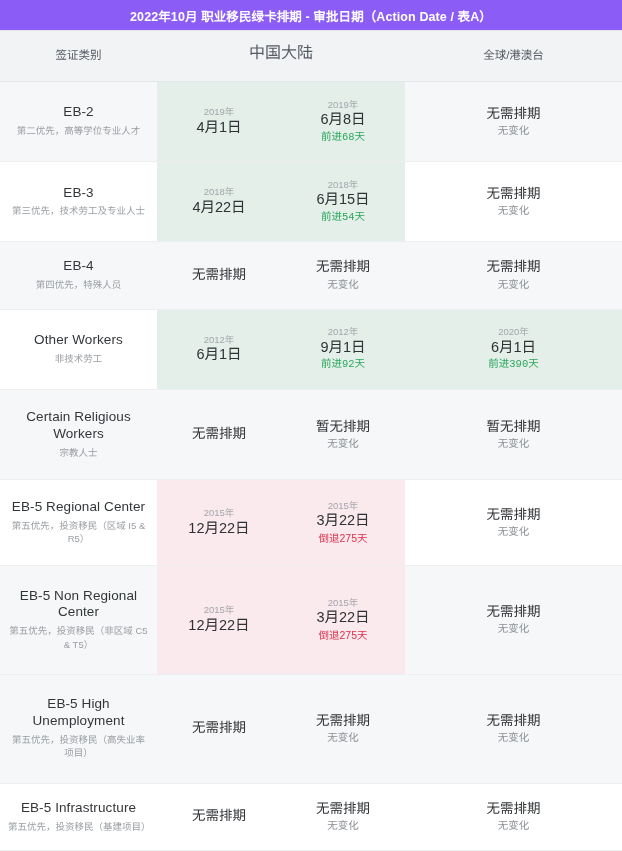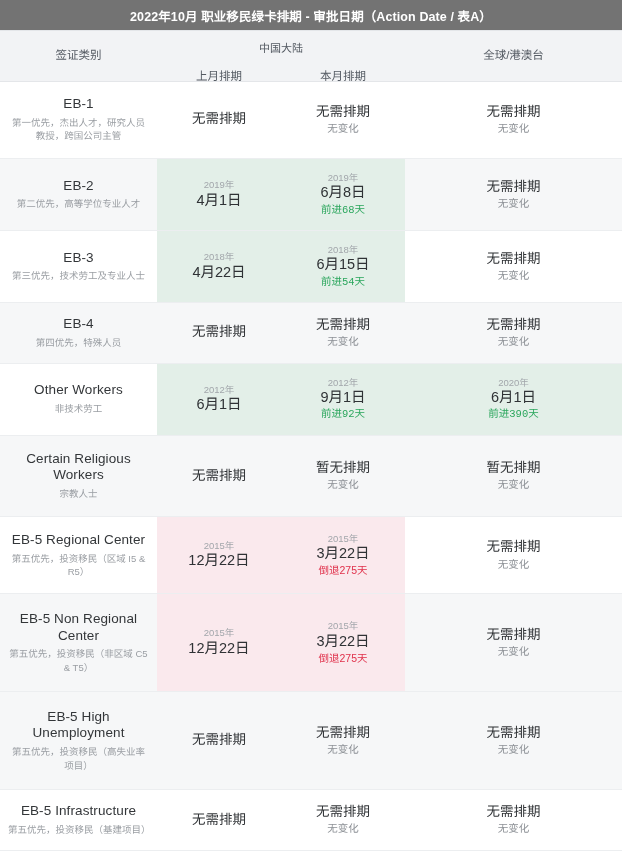--- a/index.html
+++ b/index.html
@@ -22,21 +22,21 @@
     box-sizing: border-box;
     background: #ffffff;
     position: relative;
     display: flex;
     flex-direction: column;
   }
 
   
   .title-bar {
     height: 30px;
-    background: #737373;
+    background: #8b5cf6;
     color: #ffffff;
     display: flex;
     align-items: center;
     justify-content: center;
     font-size: 12.5px;
     font-weight: bold;
     letter-spacing: 0.1px;
     flex: 0 0 auto;
   }
 
@@ -74,24 +74,24 @@
 
   .th-china {
     position: relative;
     height: 50px;
     display: flex;
     flex-direction: column;
     justify-content: flex-start;
     align-items: center;
   }
   .th-china-top {
-    font-size: 11px;
+    font-size: 16px;
     color: #555b63;
     margin-top: 8px;
-    margin-bottom: 12px;
+    margin-bottom: 21px;
   }
   .th-china-subs {
     display: flex;
     width: 100%;
   }
   .th-china-subs > span {
     flex: 1 1 50%;
     text-align: center;
     font-size: 11.5px;
     color: #555b63;
@@ -193,45 +193,20 @@
               <span>本月排期</span>
             </span>
           </div>
         </th>
         <th>
           <span class="th-glob">全球/港澳台</span>
         </th>
       </tr>
     </thead>
     <tbody id="tbody">
-        <tr class="stripe-odd">
-          <td>
-            <div class="cat-cell">
-              <span class="cat-name">EB-1</span>
-              <span class="cat-desc">第一优先，杰出人才，研究人员 教授，跨国公司主管</span>
-            </div>
-          </td>
-          <td>
-            <div class="date-cell">
-              <span class="d-main">无需排期</span>
-            </div>
-          </td>
-          <td>
-            <div class="date-cell">
-              <span class="d-main">无需排期</span>
-              <span class="d-delta nochange">无变化</span>
-            </div>
-          </td>
-          <td>
-            <div class="date-cell">
-              <span class="d-main">无需排期</span>
-              <span class="d-delta nochange">无变化</span>
-            </div>
-          </td>
-        </tr>
         <tr class="stripe-even">
           <td>
             <div class="cat-cell">
               <span class="cat-name">EB-2</span>
               <span class="cat-desc">第二优先，高等学位专业人才</span>
             </div>
           </td>
           <td class="hl-green">
             <div class="date-cell">
               <span class="d-year">2019年</span>

